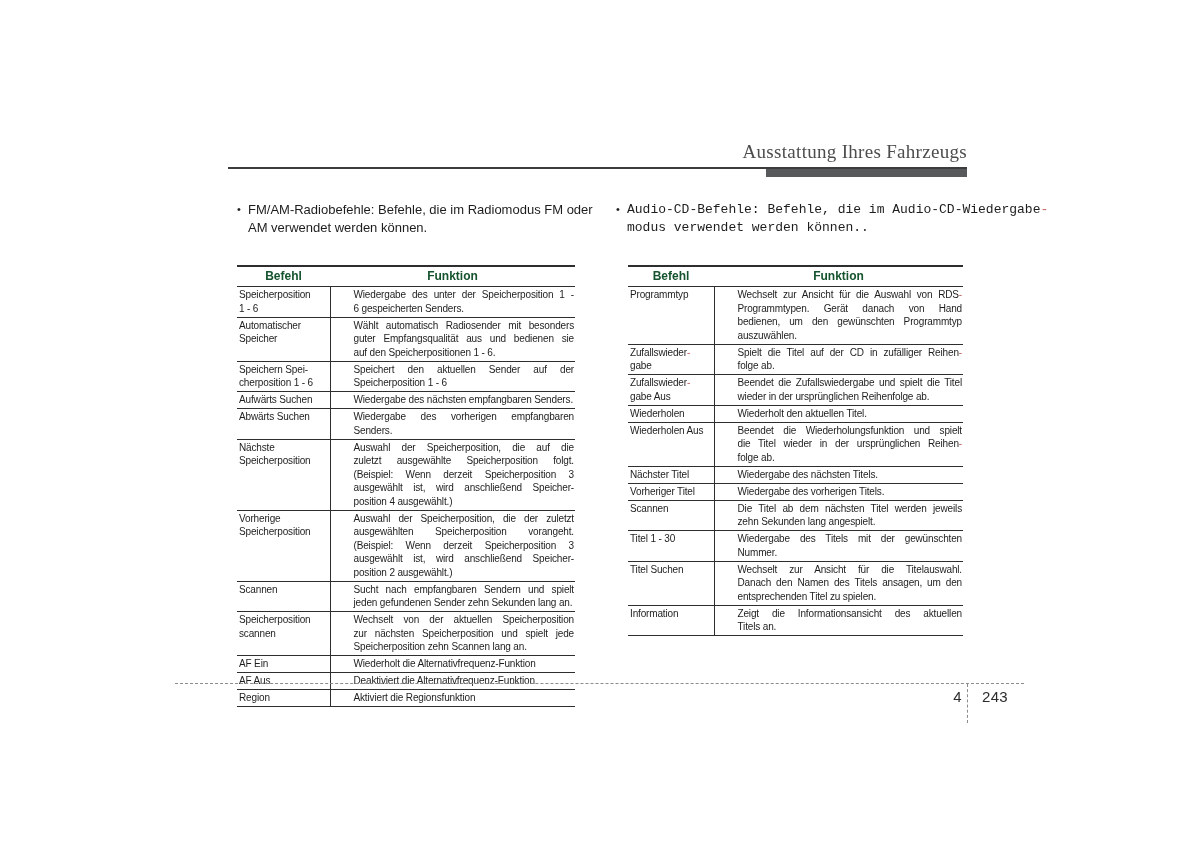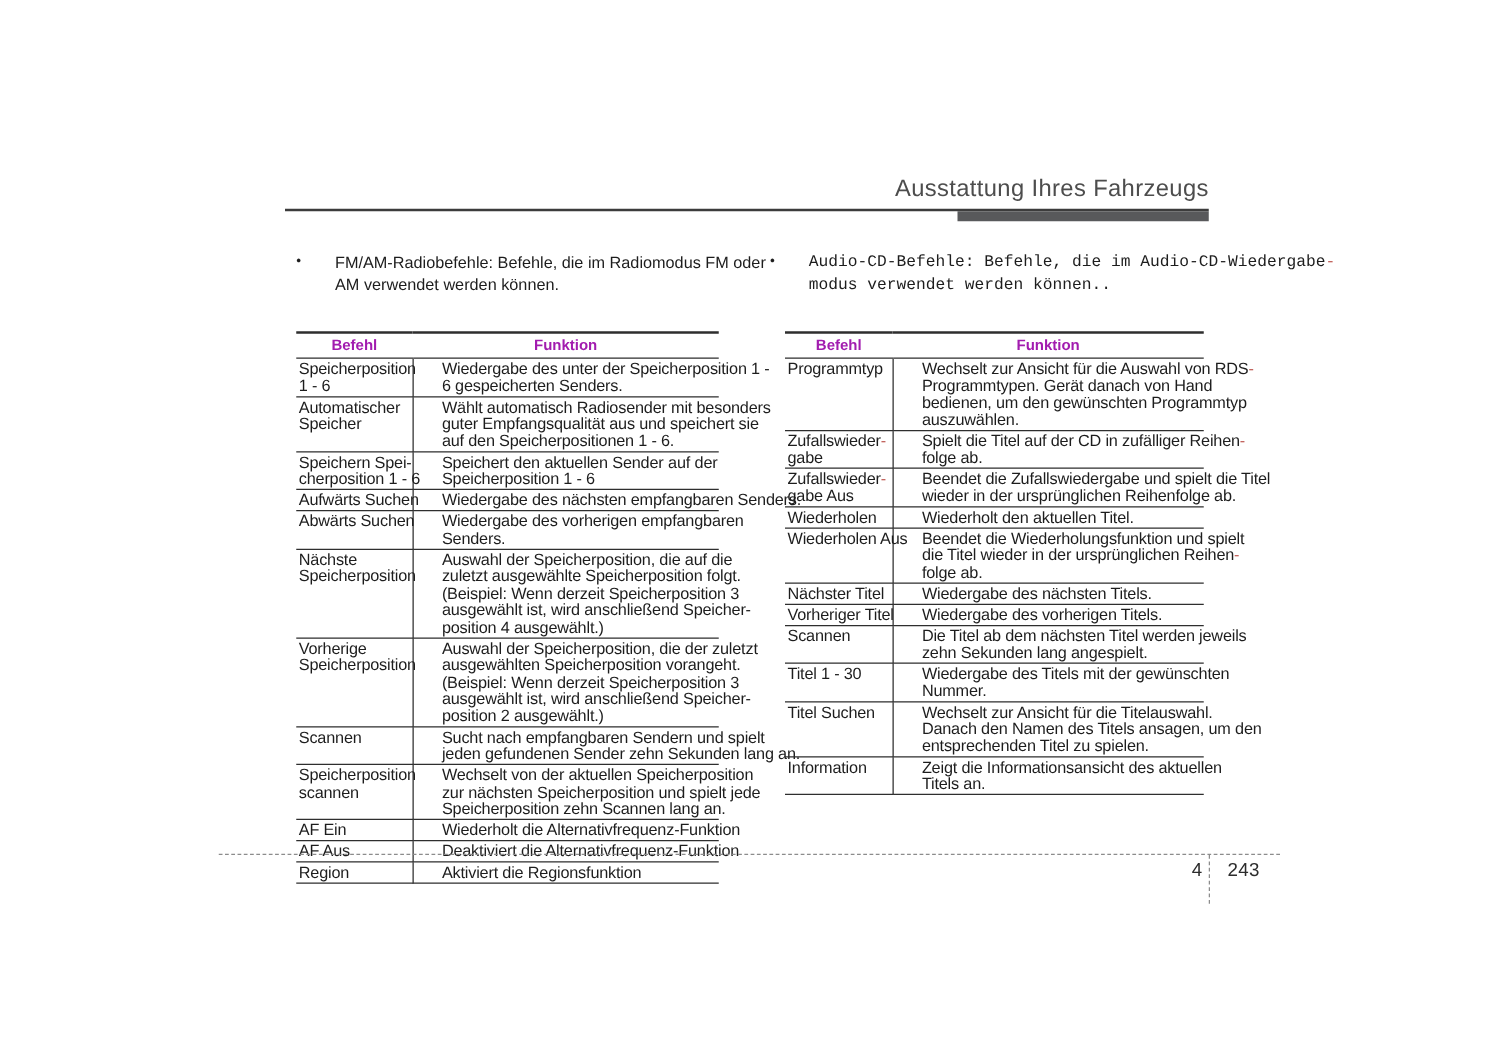--- a/index.html
+++ b/index.html
@@ -4,49 +4,49 @@
 <style>
   html,body{margin:0;padding:0;}
   body{
     width:1200px;height:848px;background:#ffffff;position:relative;
     font-family:"Liberation Sans","DejaVu Sans",sans-serif;color:#232323;
     overflow:hidden;
   }
   
   .page-title{
     position:absolute;top:141px;left:560px;width:407px;text-align:right;
-    font-family:Liberation Sans, sans-serif;font-size:19px;
+    font-family:Liberation Serif, serif;font-size:19px;
     color:#4d4d4d;letter-spacing:.3px;
   }
   .rule-thin{position:absolute;left:228px;top:167px;width:739px;height:2px;background:#3c3c3c;}
   .rule-thick{position:absolute;left:766px;top:169px;width:201px;height:8px;background:#58595b;}
 
   
   .bullet{position:absolute;top:201px;font-size:13px;line-height:17.5px;color:#1d1d1d;}
   .bullet-left{left:237px;width:346px;}
   .bullet-right{left:616px;width:352px;}
   .bullet .marker{position:absolute;left:0;top:0;font-size:11px;}
   .bullet .lines{margin-left:11px;}
-  .bullet .ln{white-space:nowrap;margin-left:20px;}
+  .bullet .ln{white-space:nowrap;}
   .bullet-right .ln{text-align:justify;text-align-last:justify;font-family:Liberation Mono, monospace;}
   .bullet-right .ln.last{text-align:justify;text-align-last:left;}
 
   
   .vtable{position:absolute;top:265px;}
   .vtable-left{left:237px;width:338px;}
   .vtable-right{left:628px;width:335px;}
   .vtable table{border-collapse:collapse;width:100%;table-layout:fixed;}
   .vtable th{
-    font-size:12px;font-weight:bold;text-align:center;color:#a21caf;
+    font-size:12px;font-weight:bold;text-align:center;color:#14532d;
     border-top:2px solid #2e2e2e;border-bottom:1.5px solid #2e2e2e;
     padding:2px 0 3px;
   }
   .vtable td{
     vertical-align:top;border-bottom:1px solid #2e2e2e;
-    padding:1px 0 1.5px;font-size:13px;color:#1d1d1d;
+    padding:1px 0 1.5px;font-size:10px;color:#1d1d1d;
   }
   .vtable td.befehl{border-right:1px solid #2e2e2e;padding-left:2px;padding-right:2px;}
   .vtable td.funktion{padding-left:23px;padding-right:1px;}
   .vtable-left col.c1{width:93px;}
   .vtable-right col.c1{width:86px;}
   .vtable .ln{line-height:13.5px;min-height:13.5px;white-space:nowrap;letter-spacing:-.15px;}
   .vtable td.funktion .ln{text-align:justify;text-align-last:justify;}
   .vtable td.funktion .ln.last{text-align:justify;text-align-last:left;}
   .rh{color:#c05f58;}
 
@@ -102,21 +102,21 @@
             <div class="ln last">6 gespeicherten Senders.</div>
           </td>
         </tr>
         <tr>
           <td class="befehl">
             <div class="ln">Automatischer</div>
             <div class="ln last">Speicher</div>
           </td>
           <td class="funktion">
             <div class="ln">Wählt automatisch Radiosender mit besonders</div>
-            <div class="ln">guter Empfangsqualität aus und speichert sie</div>
+            <div class="ln">guter Empfangsqualität aus und bedienen sie</div>
             <div class="ln last">auf den Speicherpositionen 1 - 6.</div>
           </td>
         </tr>
         <tr>
           <td class="befehl">
             <div class="ln">Speichern Spei-</div>
             <div class="ln last">cherposition 1 - 6</div>
           </td>
           <td class="funktion">
             <div class="ln">Speichert den aktuellen Sender auf der</div>

